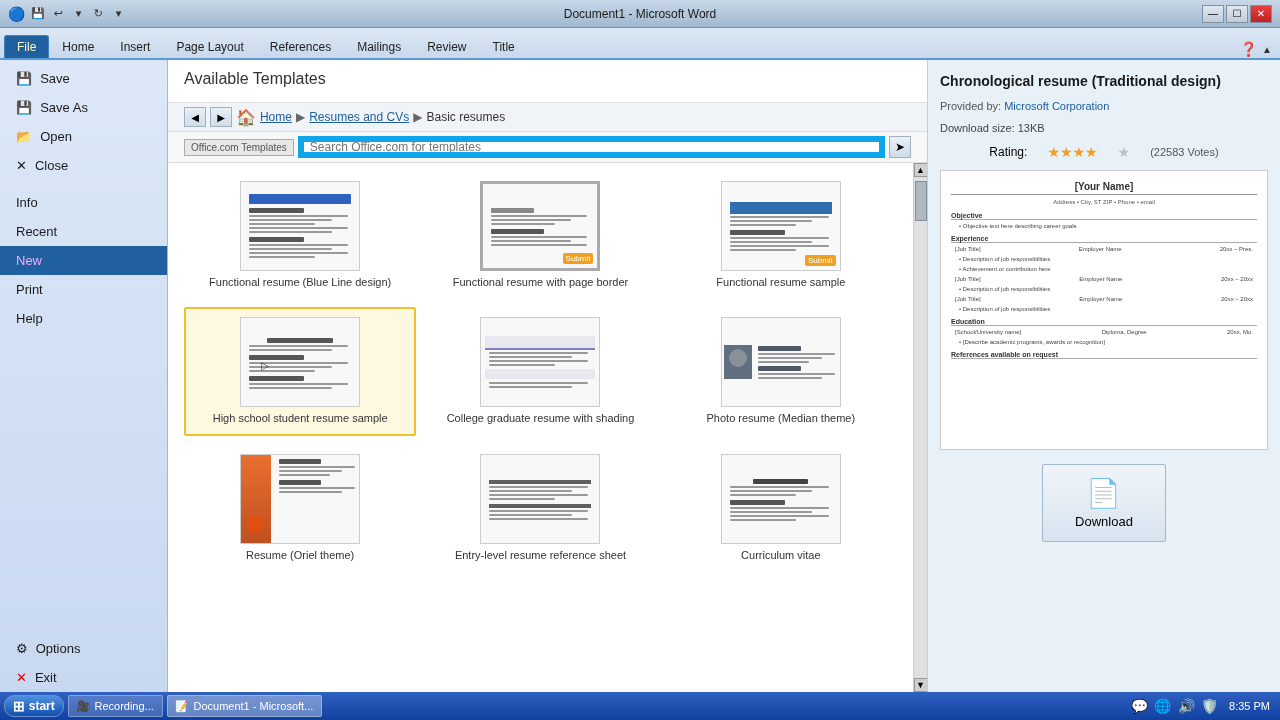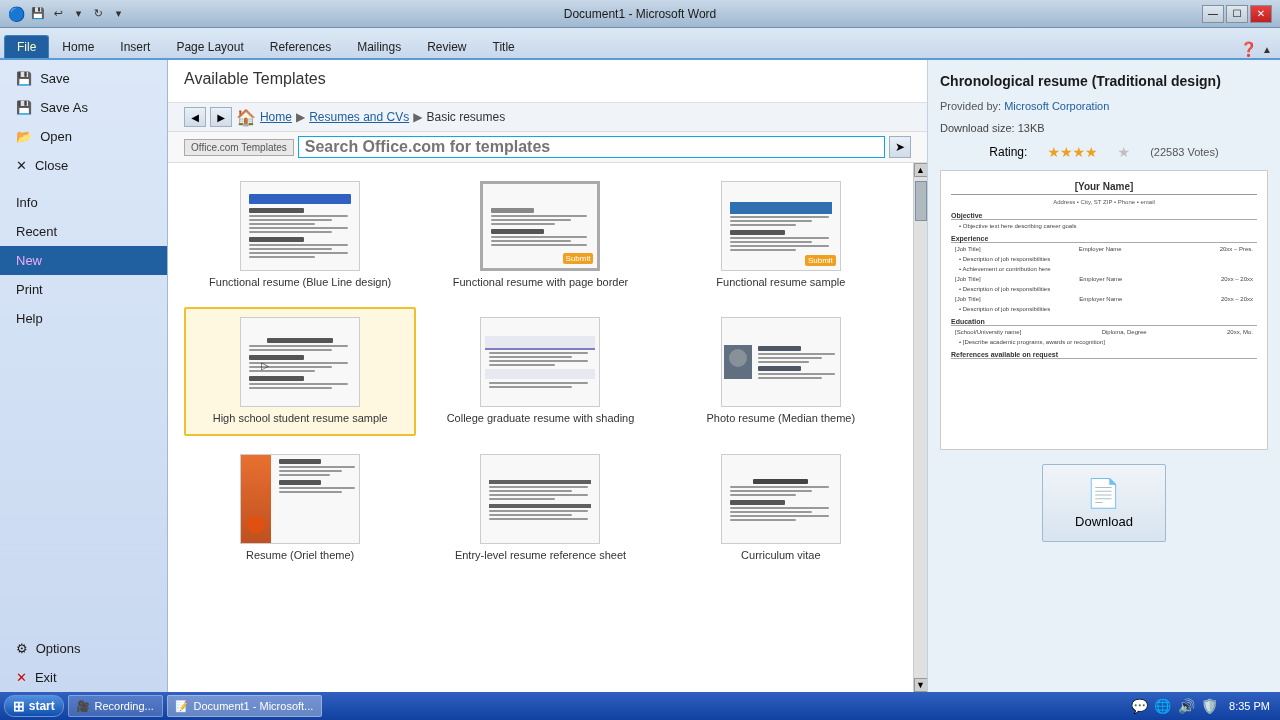--- a/index.html
+++ b/index.html
@@ -122,25 +122,24 @@
       align-items: center;
       padding: 4px 16px;
       gap: 4px;
       border-bottom: 1px solid #ddd;
       background: #f8f8f8;
     }
     .search-label { font-size: 10px; color: #555; border: 1px solid #aaa; padding: 2px 6px; background: #e8e8e8; }
     .search-input {
       flex: 1;
       height: 22px;
-      border: 1px solid #0ea5e9;
+      border: 6px solid #0ea5e9;
       padding: 2px 6px;
-      font-size: 16px;
+      font-size: 12px;
       background: white;
-      font-weight: bold;
     }
     .search-btn {
       width: 22px; height: 22px;
       background: linear-gradient(to bottom, #e8f0f8, #d0dce8);
       border: 1px solid #a0b0c0;
       cursor: pointer;
       display: flex; align-items: center; justify-content: center;
       font-size: 12px;
     }
 

